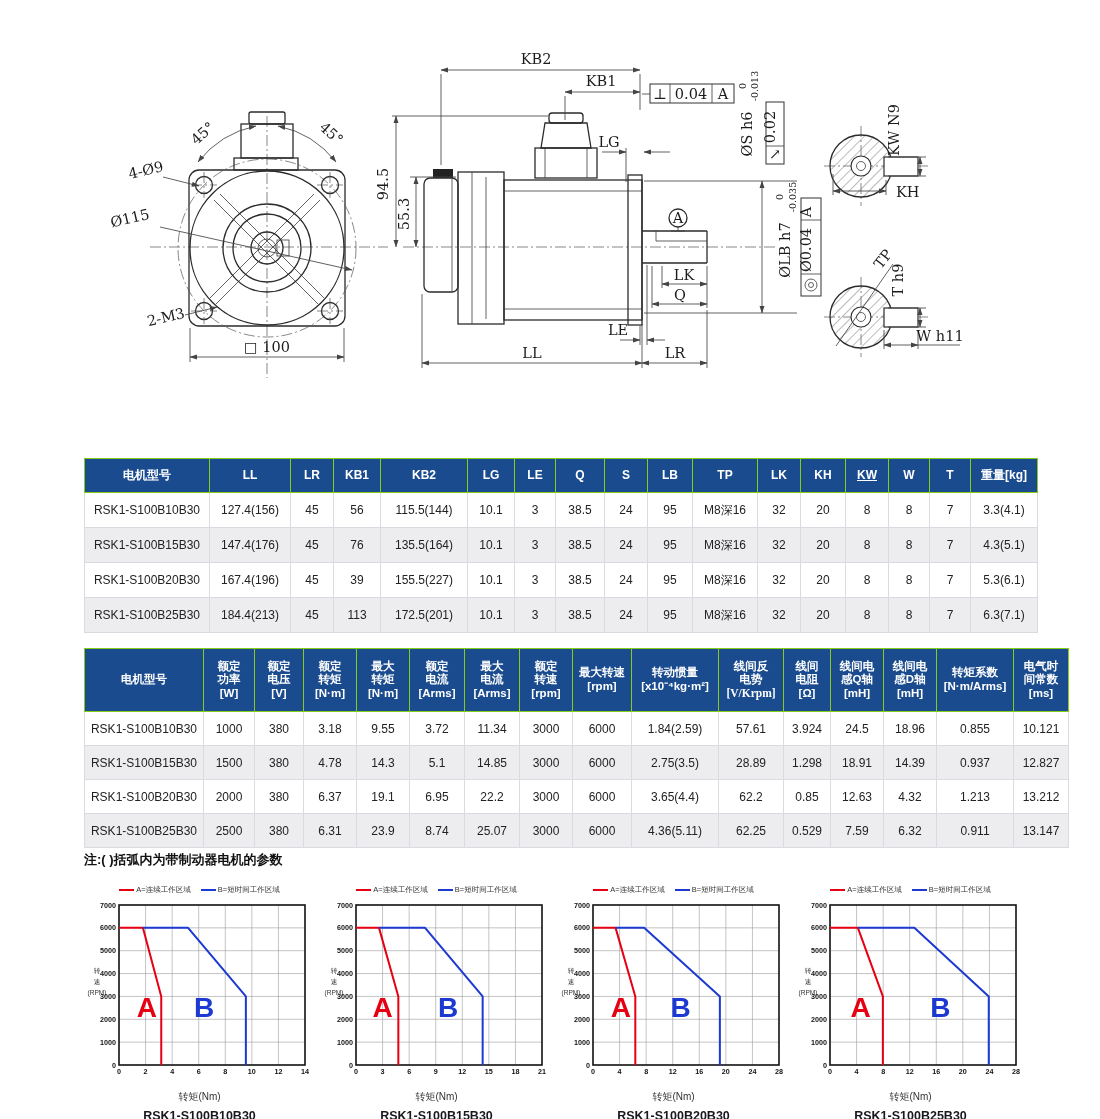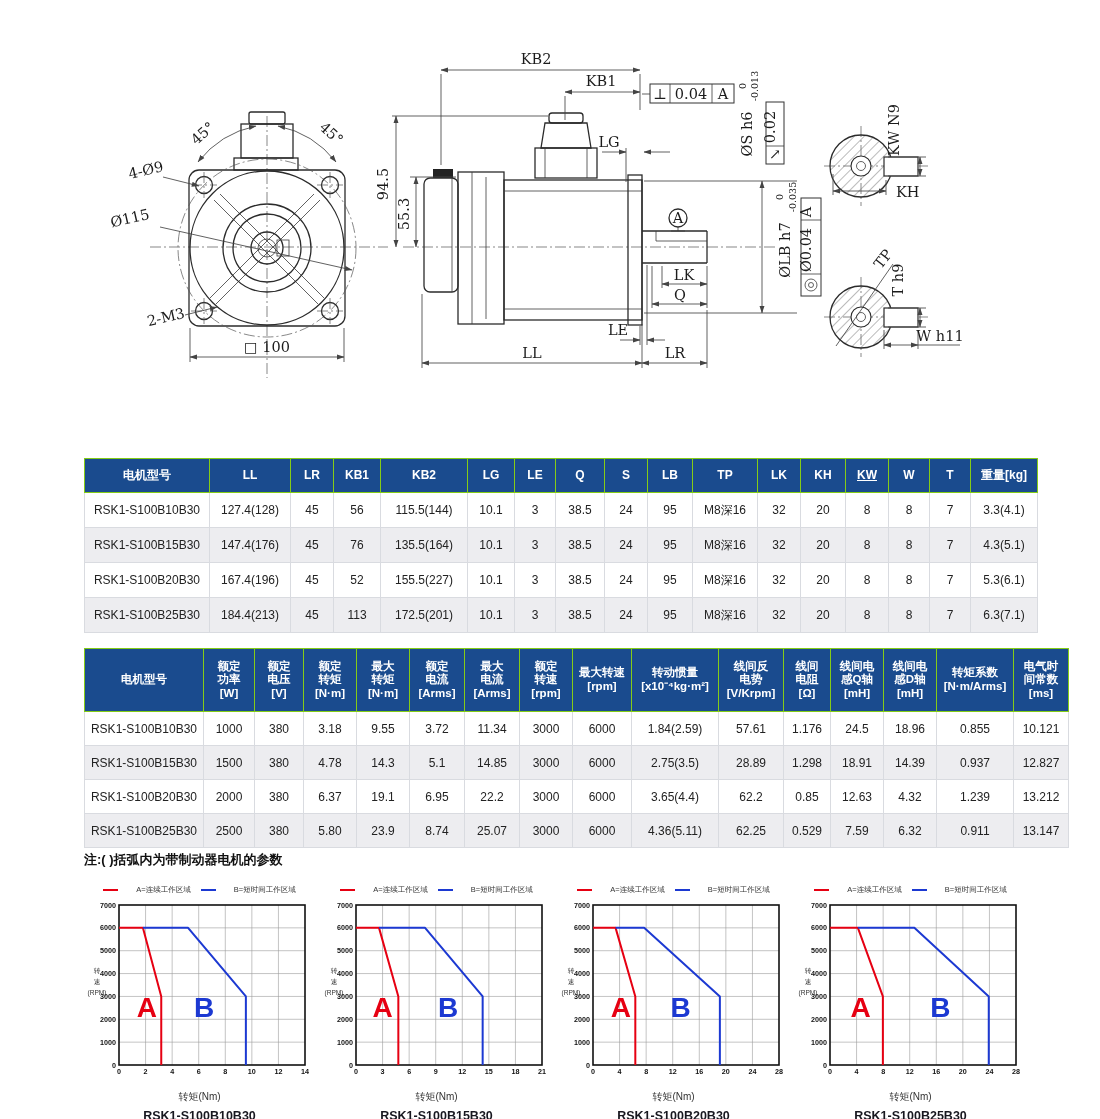--- a/index.html
+++ b/index.html
@@ -23,21 +23,21 @@
      padding:2px 1px;background:#fff;}
   tr.alt td{background:#ededf0;}
   #t1 th{height:29px;} #t1 td{height:30px;}
   #t2 th{height:58px;font-size:11.5px;} #t2 td{height:29px;}
   
   .note{position:absolute;left:84px;top:851px;font-size:13px;font-weight:600;color:#111;}
   
   .charts{position:absolute;left:84px;top:884px;width:942px;display:flex;justify-content:space-between;}
   .chart{width:231px;display:flex;flex-direction:column;align-items:center;}
   .legend{display:flex;align-items:center;gap:10px;font-size:7.5px;color:#333;height:12px;margin-bottom:1px;}
-  .legend .it{display:flex;align-items:center;gap:18px;}
+  .legend .it{display:flex;align-items:center;gap:2px;}
   .legend .dash{display:inline-block;width:15px;height:2.4px;}
   .xlab{font-size:10px;color:#333;margin-top:1px;}
   .ctitle{font-size:12.5px;font-weight:bold;color:#17171f;margin-top:5px;}
   .grid{stroke:#9a9a9a;stroke-width:.6;}
   .tick{font-size:7.2px;font-weight:bold;fill:#111;font-family:"Liberation Sans",sans-serif;}
   .ylab{font-size:6.6px;fill:#333;font-family:"Liberation Sans",sans-serif;}
 </style>
 </head>
 <body>
 
@@ -277,21 +277,21 @@
             <th style="width: 42px;">KH</th>
             <th style="width: 40px; text-decoration: underline;">KW</th>
             <th style="width: 38px;">W</th>
             <th style="width: 38px;">T</th>
             <th style="width: 64px; margin-top: 24px;">重量[kg]</th>
           </tr>
         </thead>
       <tbody>
           <tr>
             <td>RSK1-S100B10B30</td>
-            <td>127.4(128)</td>
+            <td>127.4(156)</td>
             <td>45</td>
             <td>56</td>
             <td>115.5(144)</td>
             <td>10.1</td>
             <td>3</td>
             <td>38.5</td>
             <td>24</td>
             <td>95</td>
             <td>M8深16</td>
             <td>32</td>
@@ -317,21 +317,21 @@
             <td>20</td>
             <td>8</td>
             <td>8</td>
             <td>7</td>
             <td>4.3(5.1)</td>
           </tr>
           <tr>
             <td>RSK1-S100B20B30</td>
             <td>167.4(196)</td>
             <td>45</td>
-            <td>52</td>
+            <td>39</td>
             <td>155.5(227)</td>
             <td>10.1</td>
             <td>3</td>
             <td>38.5</td>
             <td>24</td>
             <td>95</td>
             <td>M8深16</td>
             <td>32</td>
             <td>20</td>
             <td>8</td>
@@ -385,21 +385,21 @@
             <th style="width: 52px;">最大
 电流
 [Arms]</th>
             <th style="width: 50px;">额定
 转速
 [rpm]</th>
             <th style="width: 56px;">最大转速
 [rpm]</th>
             <th style="width: 84px;">转动惯量
 [x10⁻⁴kg·m²]</th>
-            <th style="width: 62px;">线间反
+            <th style="width: 62px; font-family: Liberation Serif, serif;">线间反
 电势
 [V/Krpm]</th>
             <th style="width: 44px;">线间
 电阻
 [Ω]</th>
             <th style="width: 50px;">线间电
 感Q轴
 [mH]</th>
             <th style="width: 50px;">线间电
 感D轴
@@ -417,21 +417,21 @@
             <td>1000</td>
             <td>380</td>
             <td>3.18</td>
             <td>9.55</td>
             <td>3.72</td>
             <td>11.34</td>
             <td>3000</td>
             <td>6000</td>
             <td>1.84(2.59)</td>
             <td>57.61</td>
-            <td>1.176</td>
+            <td>3.924</td>
             <td>24.5</td>
             <td>18.96</td>
             <td>0.855</td>
             <td>10.121</td>
           </tr>
           <tr class="alt">
             <td>RSK1-S100B15B30</td>
             <td>1500</td>
             <td>380</td>
             <td>4.78</td>
@@ -456,28 +456,28 @@
             <td>19.1</td>
             <td>6.95</td>
             <td>22.2</td>
             <td>3000</td>
             <td>6000</td>
             <td>3.65(4.4)</td>
             <td>62.2</td>
             <td>0.85</td>
             <td>12.63</td>
             <td>4.32</td>
-            <td>1.239</td>
+            <td>1.213</td>
             <td>13.212</td>
           </tr>
           <tr class="alt">
             <td>RSK1-S100B25B30</td>
             <td>2500</td>
             <td>380</td>
-            <td>5.80</td>
+            <td>6.31</td>
             <td>23.9</td>
             <td>8.74</td>
             <td>25.07</td>
             <td>3000</td>
             <td>6000</td>
             <td>4.36(5.11)</td>
             <td>62.25</td>
             <td>0.529</td>
             <td>7.59</td>
             <td>6.32</td>

